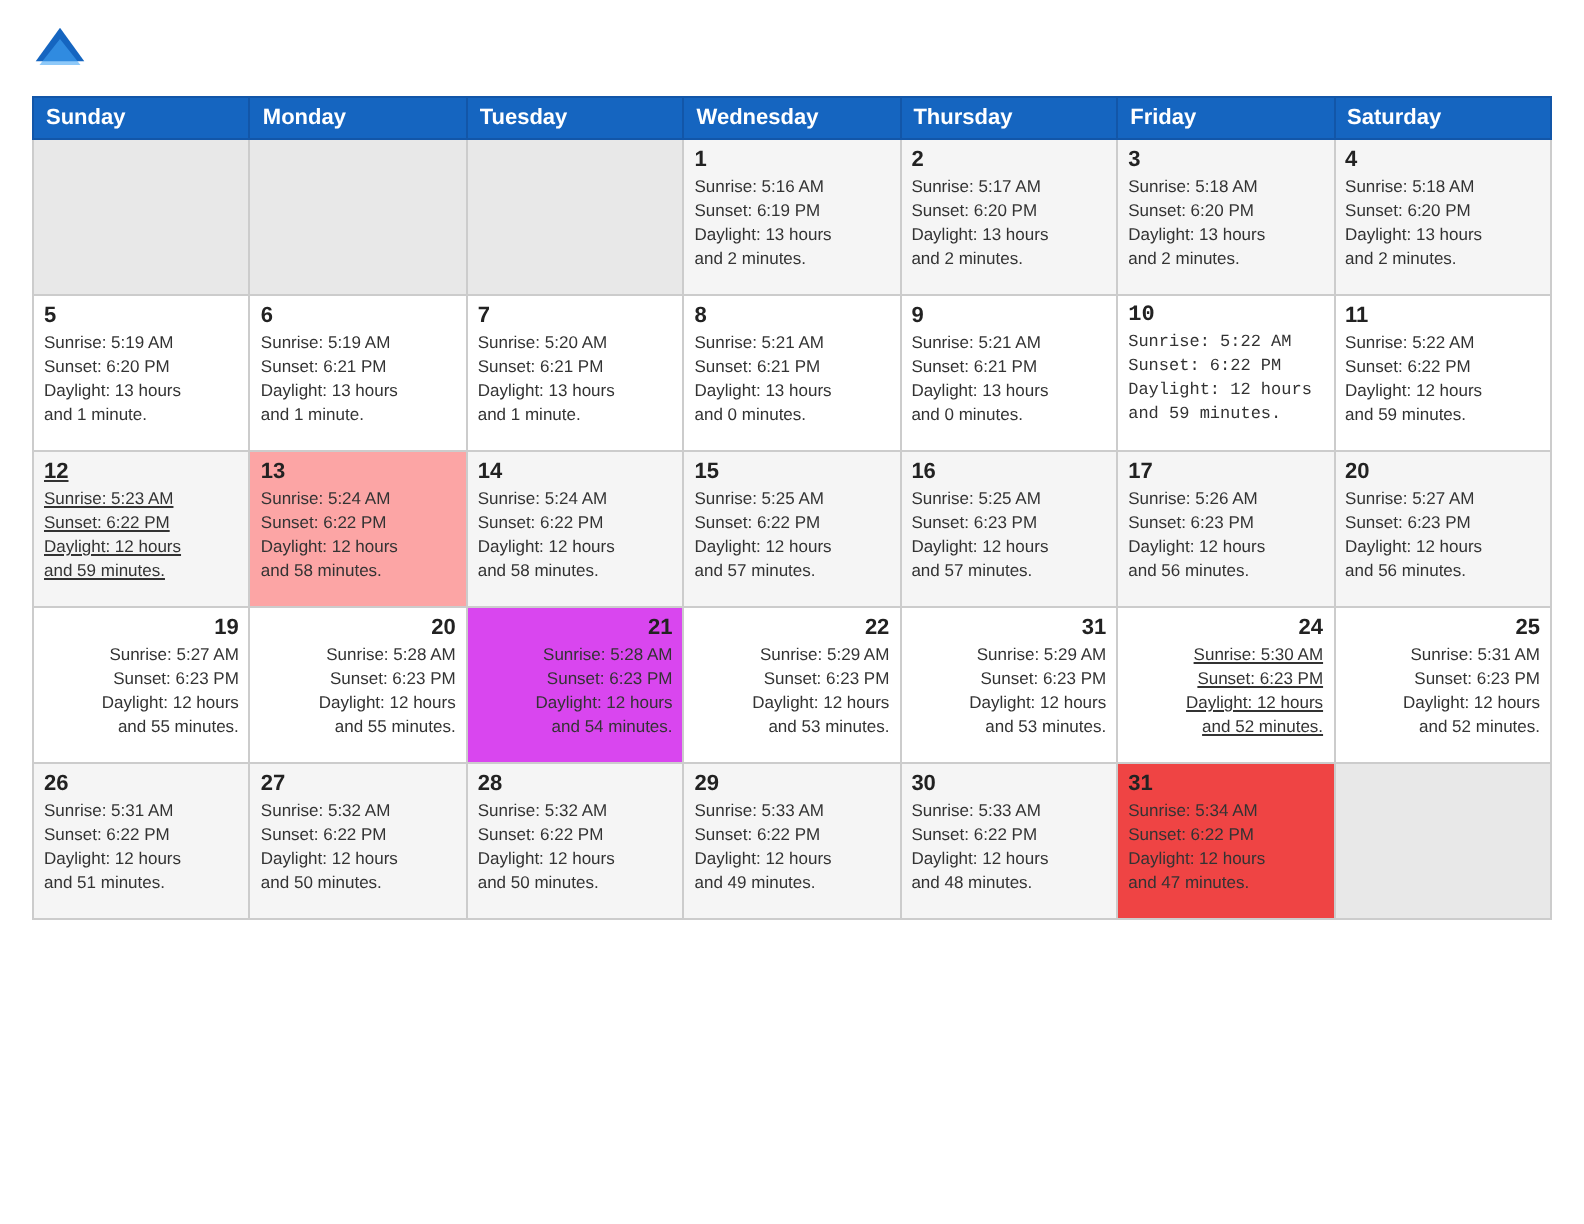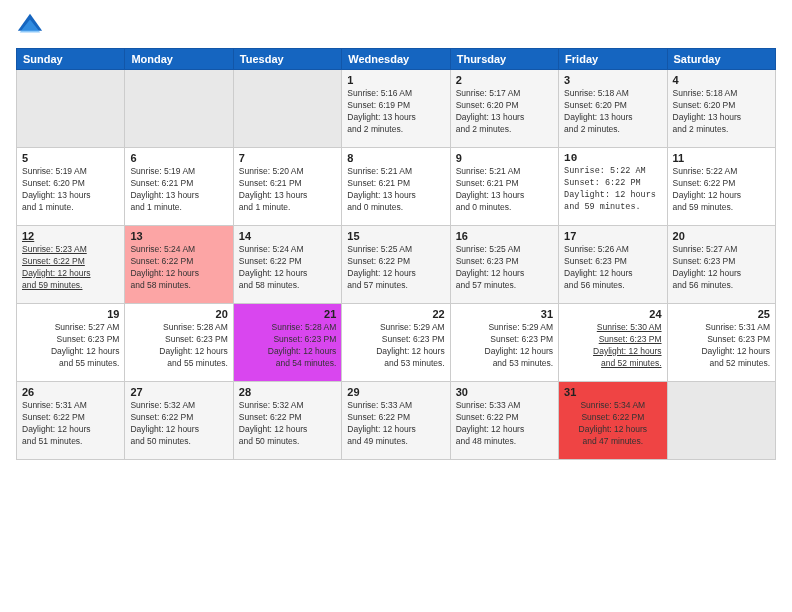--- a/index.html
+++ b/index.html
@@ -357,21 +357,21 @@
           </td>
           <td style="background: rgb(245, 245, 245);">
             <div class="day-num">30</div>
             <div class="day-info" style="white-space: pre-line;">Sunrise: 5:33 AM
 Sunset: 6:22 PM
 Daylight: 12 hours
 and 48 minutes.</div>
           </td>
           <td style="background: #ef4444;">
             <div class="day-num">31</div>
-            <div class="day-info" style="white-space: pre-line; text-align: center;">Sunrise: 5:34 AM
+            <div class="day-info" style="white-space: pre-line;">Sunrise: 5:34 AM
 Sunset: 6:22 PM
 Daylight: 12 hours
 and 47 minutes.</div>
           </td>
           <td class="empty-cell" style="background: rgb(224, 224, 224);"></td>
         </tr>
       </tbody>
   </table>
 </div>
 

